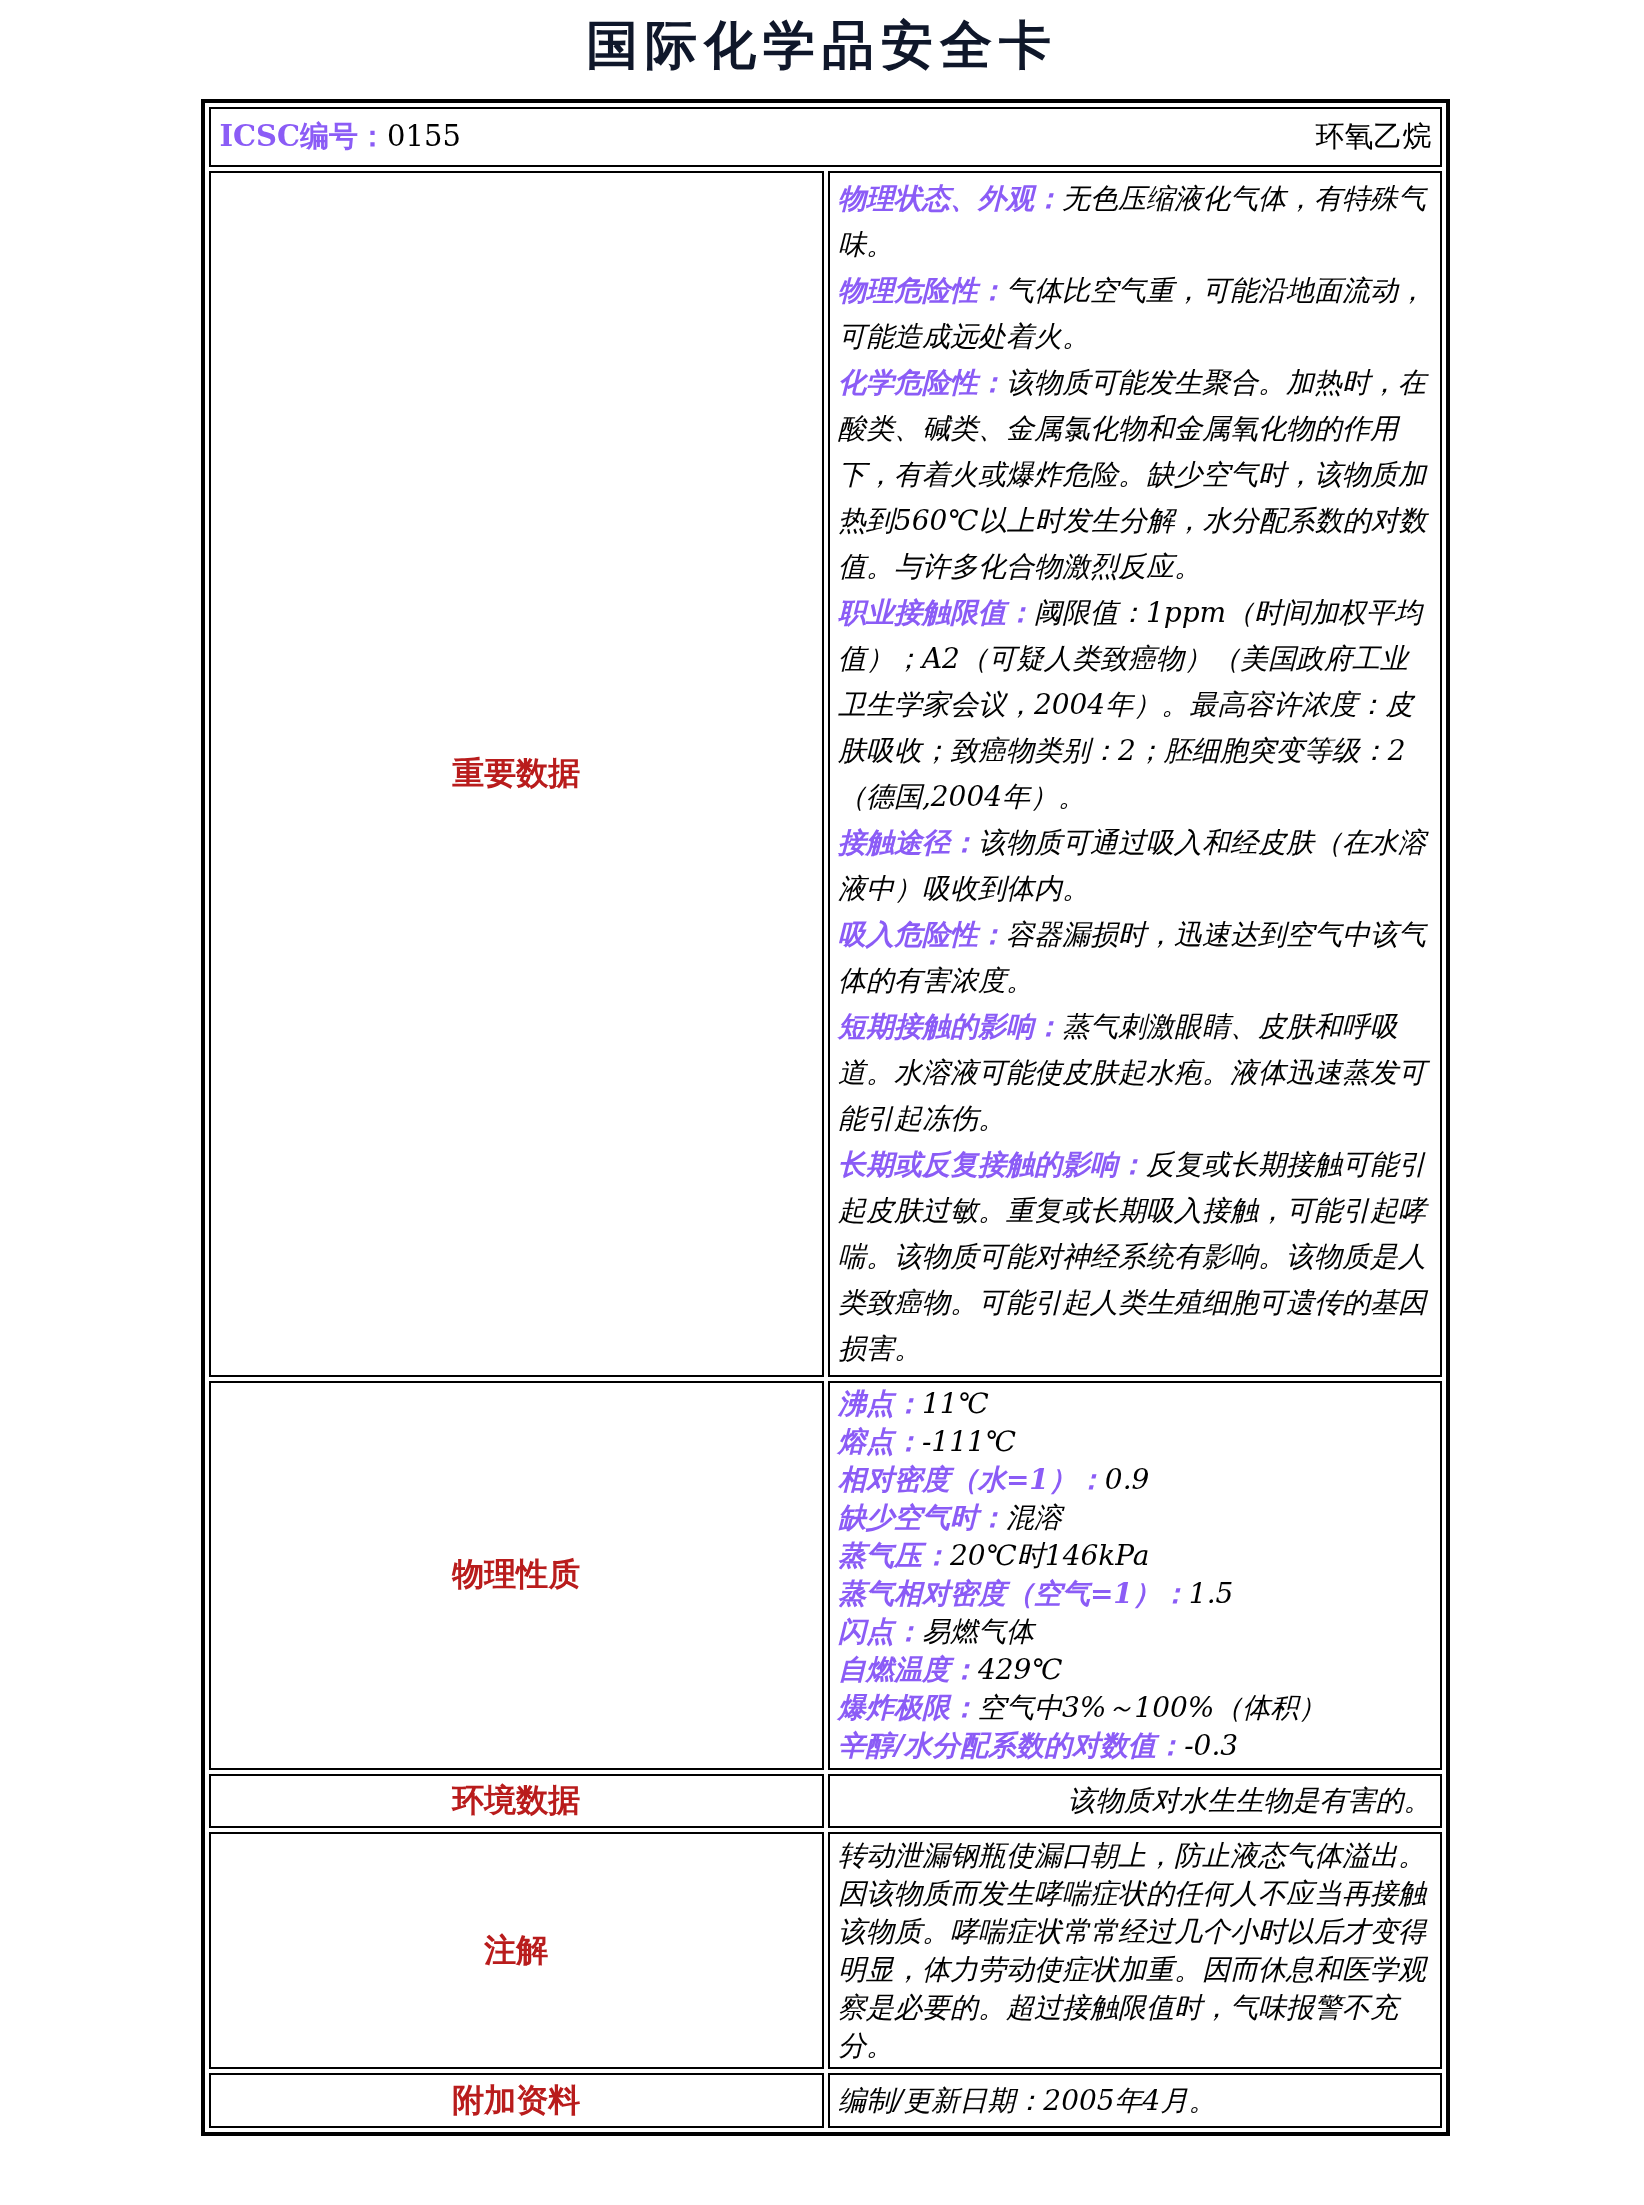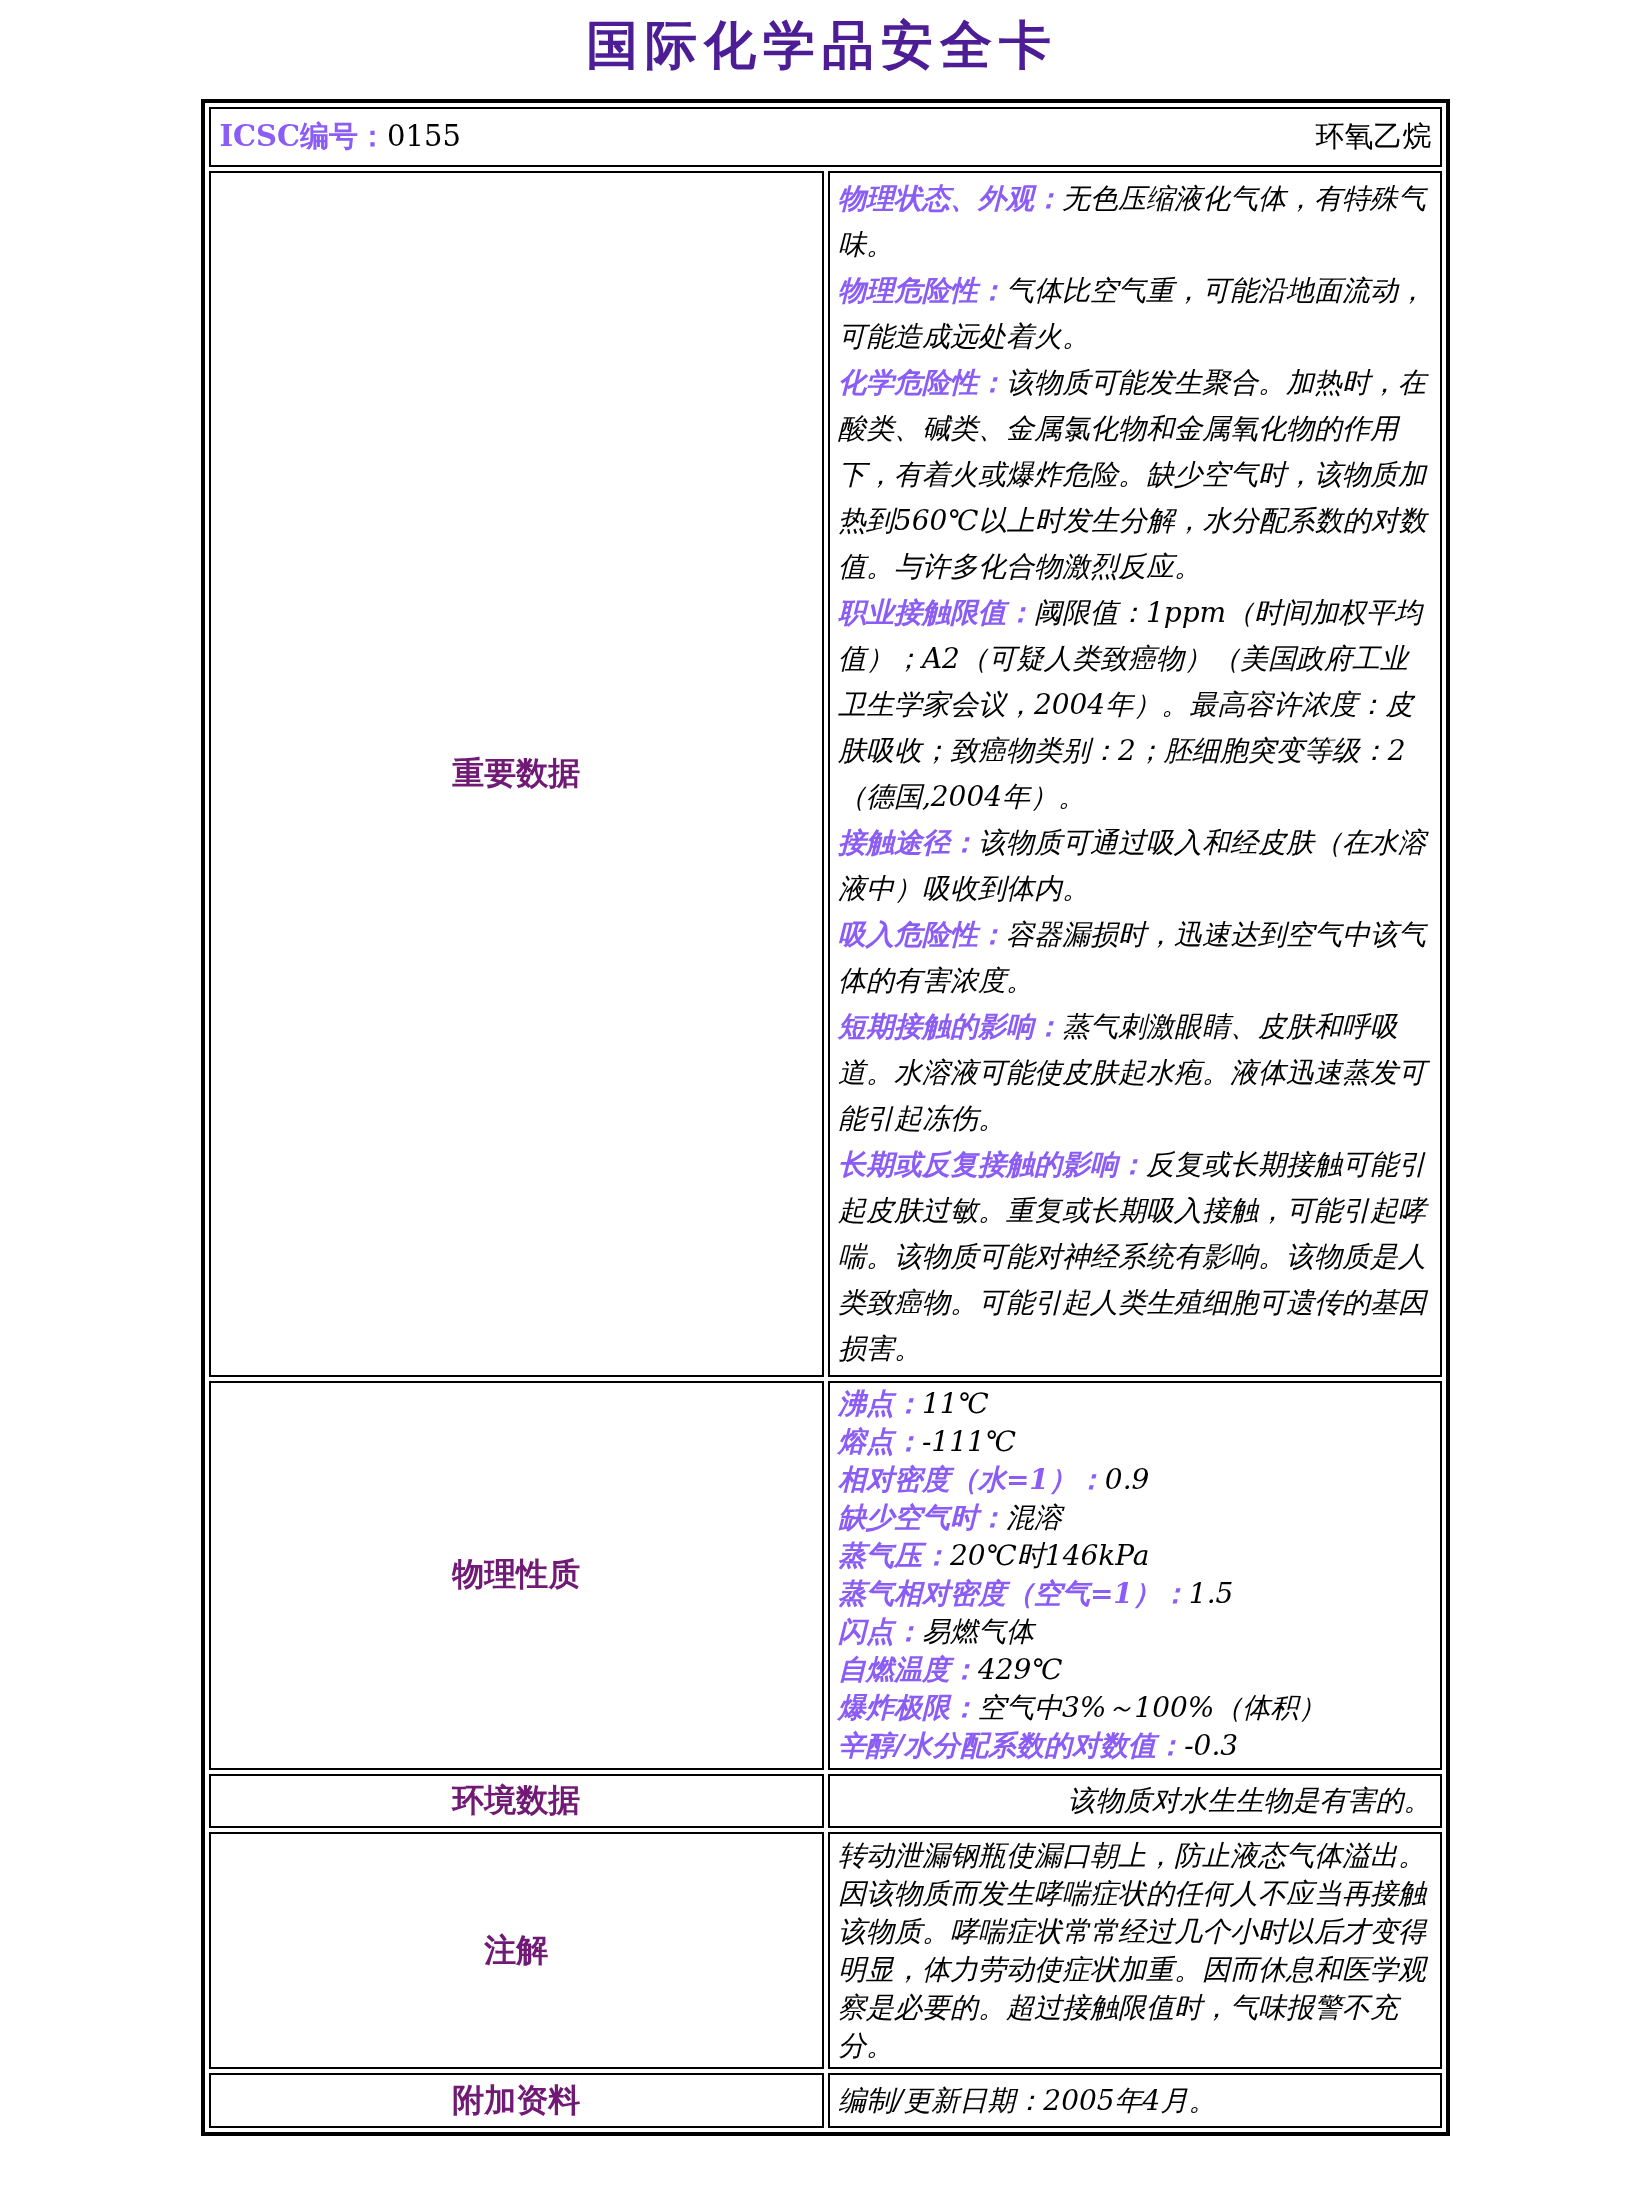--- a/index.html
+++ b/index.html
@@ -1,30 +1,30 @@
 <!DOCTYPE html>
 <html style="font-size:11px"><head>
 <meta charset="utf-8">
 <style>
   html{background:#fff;}
   body{
     width:1644px;height:2205px;margin:0;background:#fff;color:#000;
     font-family:"DejaVu Serif", serif;position:relative;
   }
   .page-title{
-    text-align:center;color:#4c1d95;font-weight:bold;font-size:52px;
+    text-align:center;color:#0f172a;font-weight:bold;font-size:52px;
     letter-spacing:7px;padding-top:11px;margin:0 0 18px 0;
   }
   table.card{
     margin-left:201px;width:1249px;border:4.9px solid #000;
     border-collapse:separate;border-spacing:4.2px;background:#fff;table-layout:fixed;
   }
   td{border:2.1px solid #000;vertical-align:middle;overflow:hidden;}
   td.rlabel{
-    width:157px;text-align:center;color:#701a75;font-weight:bold;
+    width:157px;text-align:center;color:#b91c1c;font-weight:bold;
     font-size:32px;padding:2.8px 1.4px;
   }
   td.content{font-size:28px;padding:2.8px 8.4px;font-style:italic;}
   .hdr-cell{
     height:56px;font-size:29px;padding:0 8.4px;
   }
   .hdr-flex{display:flex;justify-content:space-between;align-items:center;}
   .blue{color:#8b5cf6;font-weight:bold;}
   .imp p{margin:0;line-height:46px;}
   .phys div{line-height:38px;}

